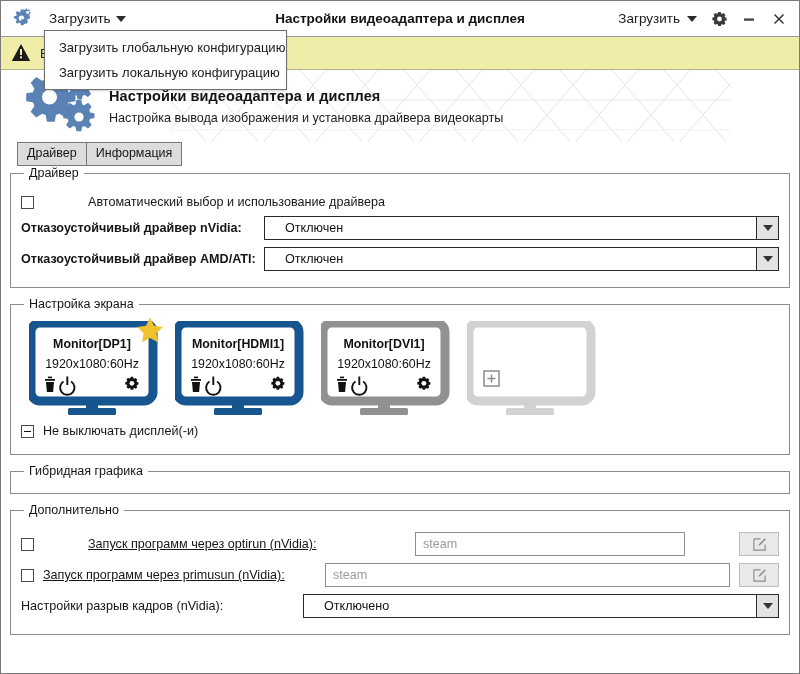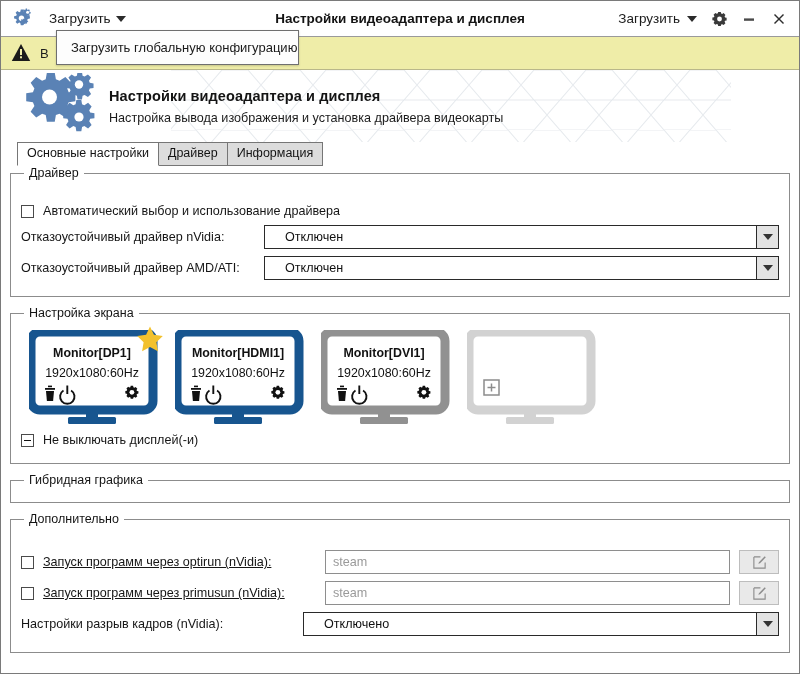--- a/index.html
+++ b/index.html
@@ -39,21 +39,21 @@
     font-size: 13.5px; font-weight: 700; color: #141414;
     pointer-events: none;
   }
   .tb-right { margin-left: auto; display: flex; align-items: center; gap: 2px; z-index: 3;}
   .tb-save { display:flex; align-items:center; gap:7px; font-size:13.5px; color:#1b1b1b; padding:3px 6px; }
   .tb-btn { width: 28px; height: 26px; display:flex; align-items:center; justify-content:center; color:#3a3a3a; }
   .tb-btn svg { display:block; }
 
   
   .menu-popup {
-    position: absolute; left: 55px; top: 29px;
+    position: absolute; left: 43px; top: 29px;
     width: 243px;
     background: #fdfdfd;
     border: 1px solid #6f6f6f;
     z-index: 50;
     padding: 4px 0;
     box-shadow: 0 1px 2px rgba(0,0,0,0.18);
   }
   .menu-item {
     font-size: 13px; color: #1a1a1a;
     padding: 5px 12px 5px 14px;
@@ -123,21 +123,21 @@
     border-radius: 0;
     margin: 0 0 9px 0;
     padding: 6px 10px 9px 10px;
   }
   fieldset.group legend {
     font-size: 12.5px; color: #141414;
     padding: 0 5px; margin-left: 3px;
   }
 
   .row { display: flex; align-items: center; margin: 7px 0; }
-  .row.first { margin-top: 18px; }
+  .row.first { margin-top: 9px; gap: 45px; }
   .lbl { font-size: 12.6px; color: #161616; }
 
   
   .cbx {
     width: 13px; height: 13px; flex: 0 0 13px;
     border: 1px solid #4a4a4a; background: #ffffff;
     margin-right: 9px; position: relative;
   }
   .cbx.checked::after {
     content: ""; position: absolute;
@@ -178,21 +178,21 @@
     width: 40px; height: 24px; margin-left: 9px;
     background: #e9e9e9; border: 1px solid #bdbdbd;
     display: flex; align-items: center; justify-content: center;
   }
 
   
   .monitors { display: flex; gap: 14px; padding: 4px 4px 2px 8px; }
   .mon { position: relative; width: 132px; }
   .mon svg { display: block; }
   .mon .star { position: absolute; right: -4px; top: -5px; }
-  .w-nv { width: 243px; }
+  .w-nv { width: 243px; font-weight: bold; }
   .w-opt { width: 282px; text-decoration: underline; }
   .w-fix { width: 282px; }
 </style>
 </head>
 <body>
 
 <div class="window">
 
   <div class="titlebar">
     <span class="tb-appicon">
@@ -235,20 +235,21 @@
         <svg width="14" height="14" viewBox="0 0 14 14" stroke="#2e2e2e" stroke-width="1.4">
             <line x1="2.5" y1="2.5" x2="11.5" y2="11.5"></line>
             <line x1="11.5" y1="2.5" x2="2.5" y2="11.5"></line>
           </svg>
       </div>
     </div>
   </div>
 
   <div class="menu-popup">
     <div class="menu-item">Загрузить глобальную конфигурацию</div>
+    <div class="menu-item">Загрузить локальную конфигурацию</div>
   </div>
 
   <div class="warnbar">
     <span class="warn-icon">
       <svg width="20" height="19" viewBox="0 0 20 19">
         <path d="M10 1 L19.2 18 L0.8 18 Z" fill="#1b1b1b"></path>
         <rect x="9" y="6" width="2" height="6" fill="#efeda8"></rect>
         <rect x="9" y="13.3" width="2" height="2" fill="#efeda8"></rect>
       </svg>
     </span>
@@ -278,21 +279,20 @@
       </svg>
     </span>
 
     <div class="banner-txt">
       <div class="banner-title">Настройки видеоадаптера и дисплея</div>
       <div class="banner-sub">Настройка вывода изображения и установка драйвера видеокарты</div>
     </div>
   </div>
 
   <div class="tabstrip">
-    <div class="tab active">Основные настройки</div>
     <div class="tab">Драйвер</div>
     <div class="tab">Информация</div>
   </div>
 
   <div class="content">
 
     <fieldset class="group">
       <legend>Драйвер</legend>
 
       <div class="row first">

